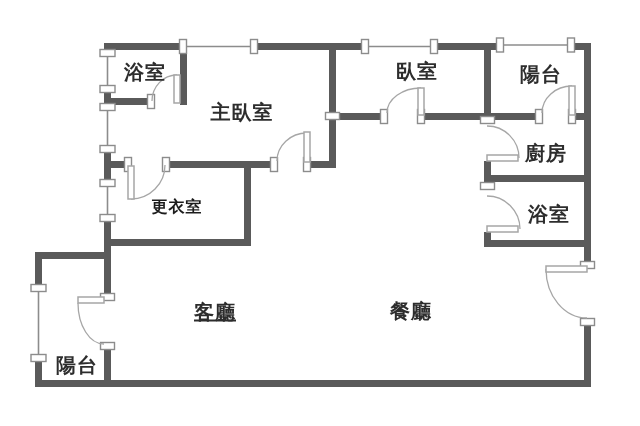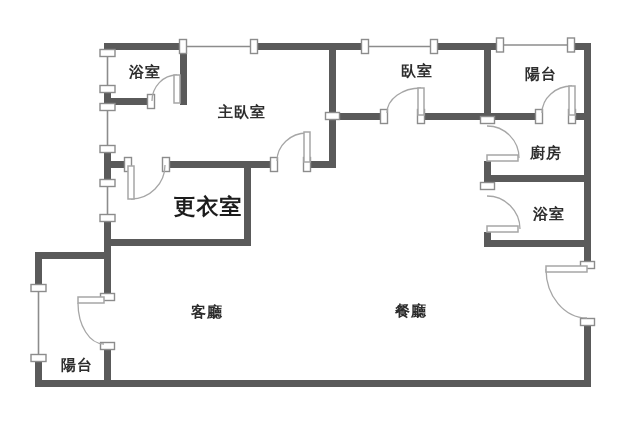--- a/index.html
+++ b/index.html
@@ -11,31 +11,31 @@
     overflow:hidden;font-family:"DejaVu Sans","Liberation Sans",sans-serif;
   }
   .plan-svg{position:absolute;left:0;top:0;width:640px;height:426px;display:block;}
   .wall{fill:var(--wall);stroke:none;}
   .win{stroke:var(--line);stroke-width:1.6;fill:none;}
   .tick{fill:#fff;stroke:var(--line);stroke-width:1.4;}
   .leaf{fill:#fff;stroke:var(--door);stroke-width:1.5;}
   .arc{fill:none;stroke:var(--door);stroke-width:1.3;}
   .room-label{
     position:absolute;transform:translate(-50%,-50%);
-    color:var(--text);font-weight:bold;font-size:15px;letter-spacing:1px;
+    color:var(--text);font-weight:bold;font-size:20px;letter-spacing:1px;
     white-space:nowrap;user-select:none;
   }
   .lbl-0{left:145px;top:72px;}
   .lbl-1{left:242px;top:112px;text-align:right;}
   .lbl-2{left:409px;top:71px;margin-left:8px;}
   .lbl-3{left:541px;top:74px;}
   .lbl-4{left:546px;top:153px;}
   .lbl-5{left:549px;top:214px;}
-  .lbl-6{left:208px;top:207px;font-size:22px;color:#1c1c1c;}
-  .lbl-7{left:207px;top:312px;}
+  .lbl-6{left:177px;top:207px;font-size:16px;color:#1c1c1c;}
+  .lbl-7{left:215px;top:312px;text-decoration:underline;}
   .lbl-8{left:411px;top:311px;}
   .lbl-9{left:77px;top:365px;}
 </style>
 </head>
 <body>
 
 <div class="stage">
   <svg class="plan-svg" viewBox="0 0 640 426" xmlns="http://www.w3.org/2000/svg">
 
     <g>

